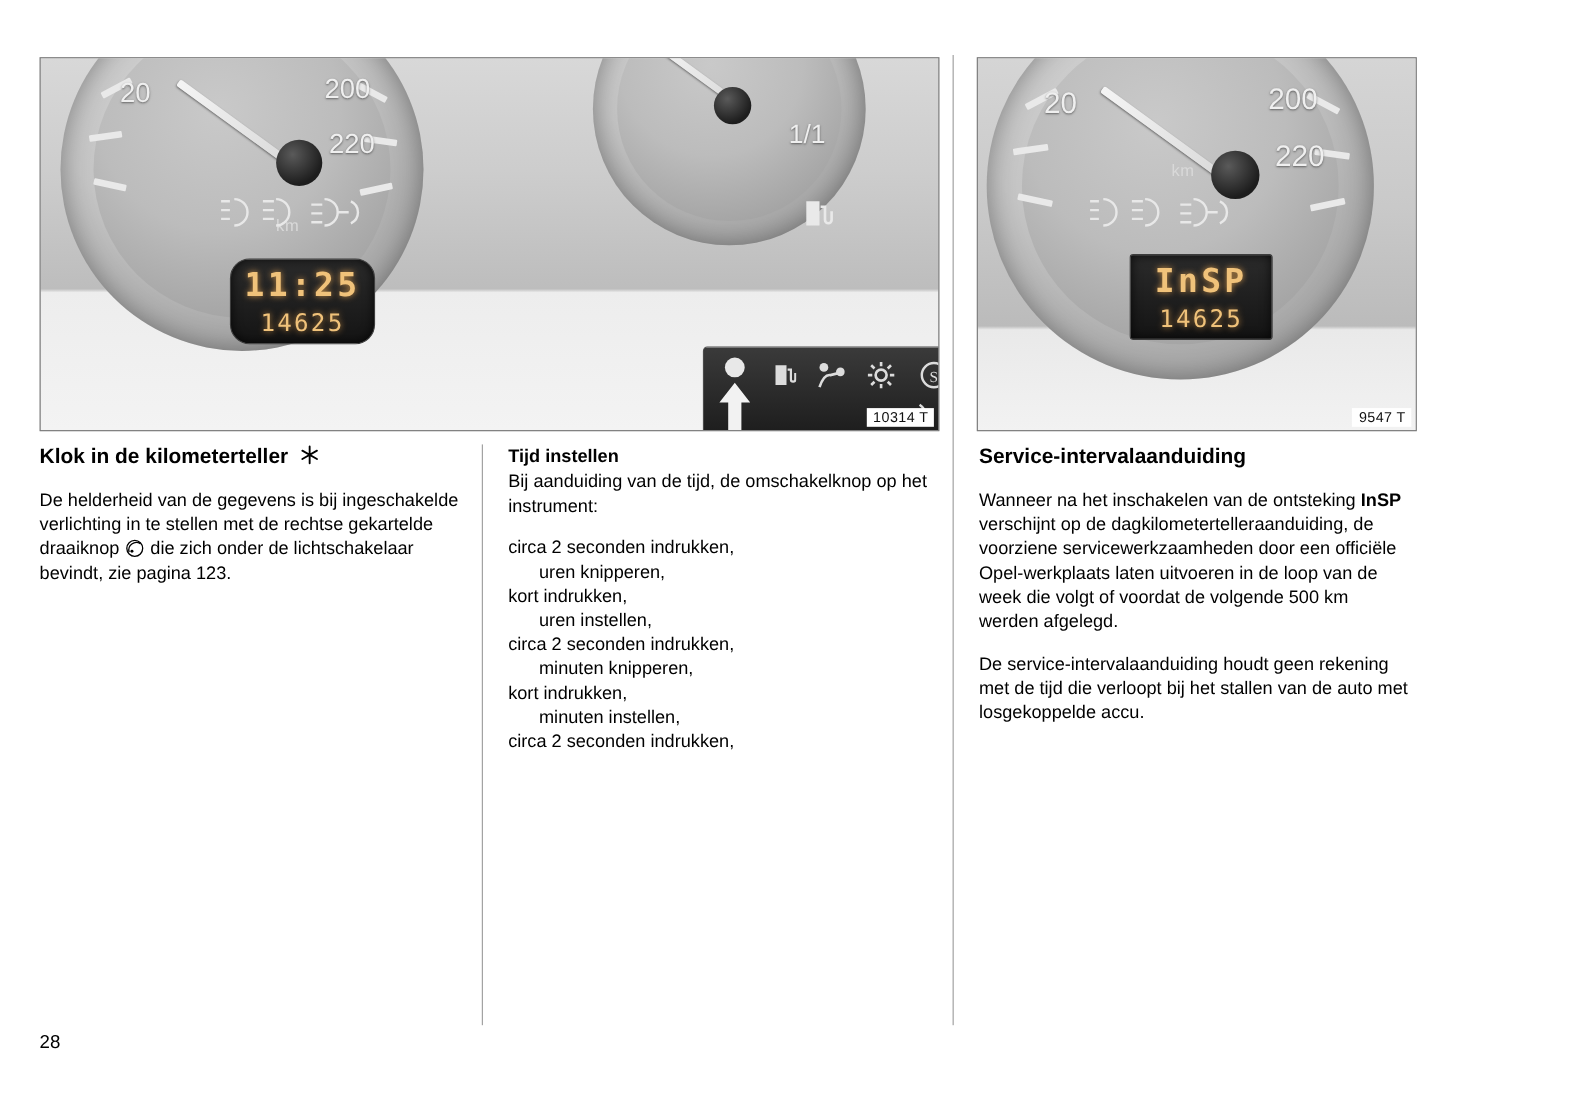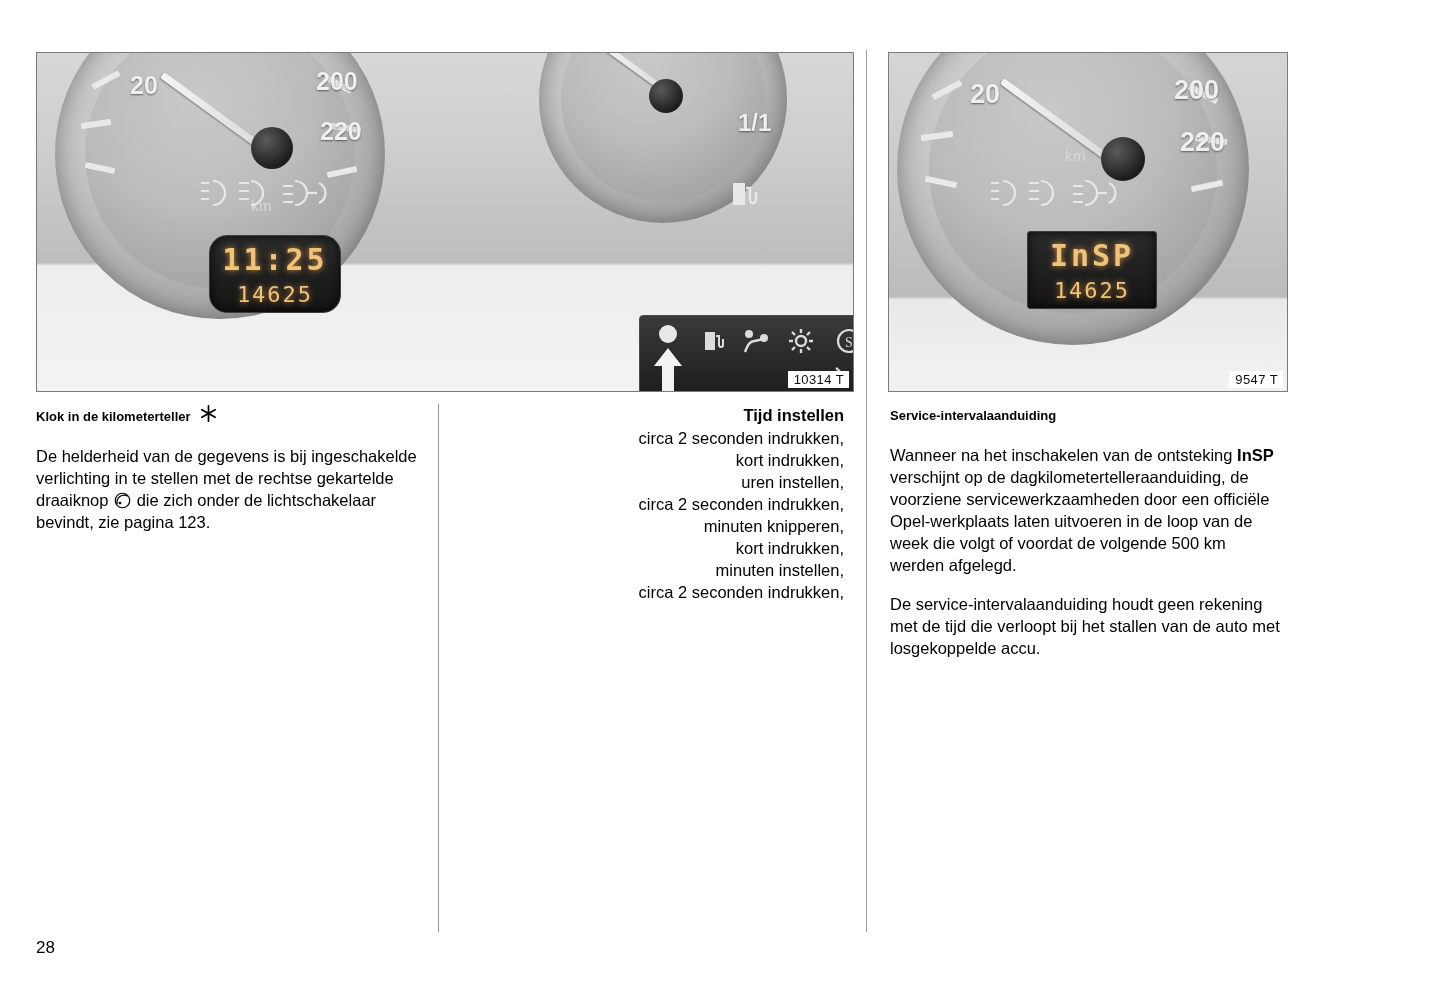--- a/index.html
+++ b/index.html
@@ -96,23 +96,22 @@
   }
   .hub {
     position: absolute;
     border-radius: 50%;
     background: radial-gradient(circle at 36% 32%, #5a5a5a, #1d1d1d 70%);
   }
   .gauge-num {
     position: absolute;
     color: #efefef;
     font-family: "Liberation Sans", sans-serif;
-    font-weight: 700;
+    font-weight: 400;
     text-shadow: 0 1px 2px rgba(0,0,0,.5);
-    margin-left: 21px;
   }
   .gauge-label {
     position: absolute;
     color: #d9d9d9;
     font-size: 15px;
     letter-spacing: .5px;
   }
 
   
   .lcd {
@@ -150,25 +149,25 @@
   }
 
   
   .col {
     position: absolute;
     font-size: 16.5px;
     line-height: 22px;
     color: #000;
   }
   .col-1 { left: 36px;  top: 404px; width: 385px; }
-  .col-2 { left: 462px; top: 404px; width: 382px; text-align: right; }
+  .col-2 { left: 462px; top: 404px; width: 382px; }
   .col-3 { left: 890px; top: 404px; width: 392px; }
 
   h2 {
-    font-size: 13px;
+    font-size: 19px;
     font-weight: 700;
     margin: 0 0 16px 0;
     line-height: 24px;
   }
   h3 {
     font-size: 16.5px;
     font-weight: 700;
     margin: 0 0 1px 0;
     line-height: 22px;
   }
@@ -350,22 +349,24 @@
         <circle cx="10" cy="10" r="8.5" fill="none" stroke="#000" stroke-width="1.4"></circle>
         <path d="M4 14 a8 8 0 0 1 12 -9" fill="none" stroke="#000" stroke-width="1.4"></path>
         <circle cx="7" cy="13" r="1.6" fill="#000"></circle>
       </svg>
       <span>die zich onder de lichtschakelaar bevindt, zie pagina 123.</span>
     </p>
   </div>
 
   <div class="col col-2">
     <h3>Tijd instellen</h3>
+    <p class="tight">Bij aanduiding van de tijd, de omschakelknop op het instrument:</p>
     <div class="steps">
       <div>circa 2 seconden indrukken,</div>
+      <div class="indent">uren knipperen,</div>
       <div>kort indrukken,</div>
       <div class="indent">uren instellen,</div>
       <div>circa 2 seconden indrukken,</div>
       <div class="indent">minuten knipperen,</div>
       <div>kort indrukken,</div>
       <div class="indent">minuten instellen,</div>
       <div>circa 2 seconden indrukken,</div>
     </div>
   </div>
 

